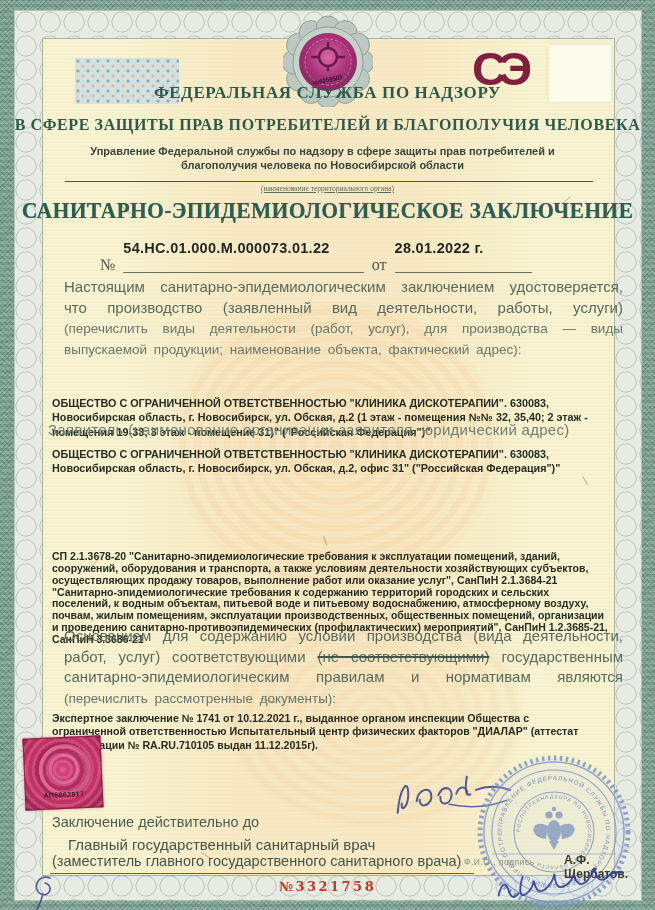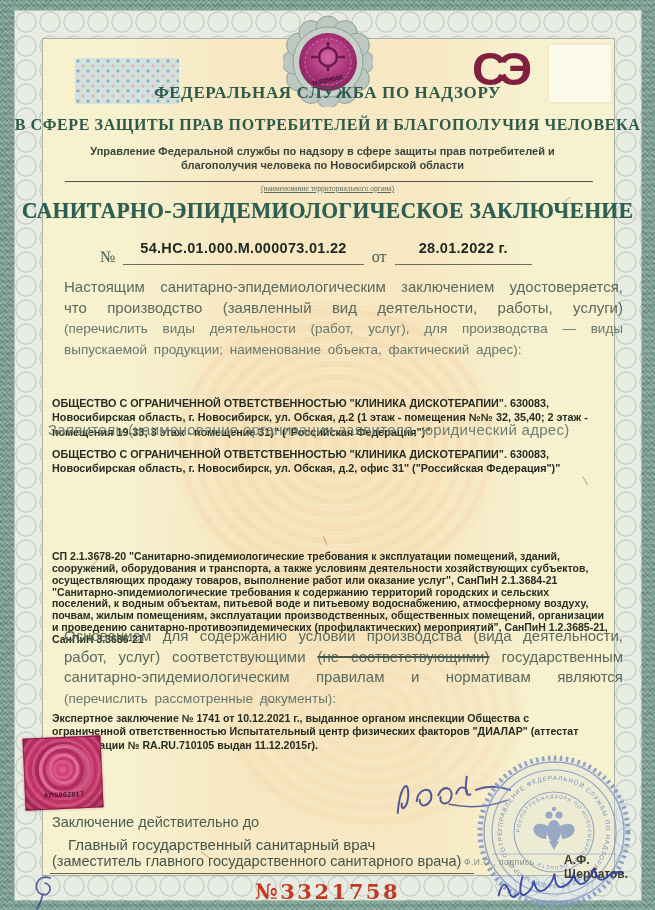--- a/index.html
+++ b/index.html
@@ -53,21 +53,21 @@
 
   .agency1{top:83px;font-size:17px;}
   .agency2{top:116px;font-size:16px;}
   .territorial{top:144px;left:55px;right:65px;text-align:center;font-size:11px;font-weight:700;color:#39443c;line-height:1.3;}
   .rule1{top:181px;left:65px;width:528px;border-top:1.3px solid #53534b;}
   .caption1{top:184px;font-size:7.5px;color:#5a6a5e;font-family:"Liberation Serif",serif;}
   .doc-title{top:199px;font-size:21.5px;color:#2b5f54;letter-spacing:.4px;transform:scaleY(1.06);text-shadow:.4px 0 0 rgba(43,95,84,.6);}
 
   .numrow{top:240px;left:100px;width:432px;display:flex;align-items:flex-end;gap:8px;}
   .numrow .lbl{font-family:"Liberation Serif",serif;font-size:16px;color:#47584c;line-height:1;}
-  .numrow .fill{border-bottom:1.2px solid #6b6b60;text-align:center;font-size:14.5px;font-weight:700;color:#1f2620;padding-bottom:8px;letter-spacing:.3px;}
+  .numrow .fill{border-bottom:1.2px solid #6b6b60;text-align:left;font-size:14.5px;font-weight:700;color:#1f2620;padding-bottom:16px;letter-spacing:.3px;}
   .numrow .f1{flex:1.75;}
   .numrow .f2{flex:1;}
 
   .preprint{color:#5a6a5e;text-align:justify;line-height:1.38;margin-left:16px;}
   .p-intro{top:277px;left:48px;width:559px;font-size:15px;word-spacing:3px;}
   .pp-small{font-size:13.5px;color:#67776b;}
   .filled{color:#262c22;font-weight:700;line-height:1.3;text-align:left;}
   .p-object{top:346px;left:52px;width:552px;font-size:10.6px;}
   .p-org1{top:396px;left:52px;width:556px;font-size:10.8px;line-height:1.33;}
   .applicant{top:421px;left:48px;font-size:15px;color:#6e7e72;letter-spacing:.3px;}
@@ -77,21 +77,21 @@
   .cw{letter-spacing:2.4px;}
   .struck{text-decoration:line-through;text-decoration-thickness:1.8px;text-decoration-color:#46564b;}
   .p-regs{top:551px;left:52px;width:556px;font-size:10.5px;line-height:1.13;}
   .p-basis{top:626px;left:48px;width:559px;font-size:15px;word-spacing:3px;}
   .p-docs{top:712px;left:52px;width:548px;font-size:10.6px;line-height:1.27;}
 
   .valid{top:814px;left:52px;font-size:14.5px;color:#4c5c51;}
   .chief1{top:836px;left:68px;font-size:15px;color:#44544a;}
   .chief2{top:853px;left:52px;font-size:14.5px;color:#44544a;}
   .rule2{top:873px;left:50px;width:424px;border-top:1.4px solid #5c665c;}
-  .docnum{top:879px;left:0;width:655px;text-align:center;font-family:"DejaVu Serif",serif;font-weight:700;font-size:21px;color:#c13a24;letter-spacing:2.5px;}
+  .docnum{top:879px;left:0;width:655px;text-align:center;font-family:"DejaVu Serif",serif;font-weight:700;font-size:13px;color:#c13a24;letter-spacing:2.5px;}
 
   .holo-red{
     left:24px;top:737px;width:76px;height:70px;transform:rotate(-2.5deg);
     background:
       repeating-radial-gradient(circle at 50% 45%, rgba(255,130,170,.35) 0 3px, rgba(0,0,0,0) 3px 7px),
       radial-gradient(circle at 50% 45%, #d2457c 0 8%, #a42457 45%, #c13566 62%, #8e1d4a 100%);
     border:1px solid rgba(110,15,55,.6);box-shadow:0 0 3px rgba(120,20,60,.4);
   }
   .holo-red .ring{position:absolute;left:14px;top:6px;width:44px;height:44px;border:4px solid rgba(255,150,185,.45);border-radius:50%;}
   .holo-red .ring2{position:absolute;left:24px;top:16px;width:24px;height:24px;border:3px solid rgba(255,170,200,.4);border-radius:50%;}

